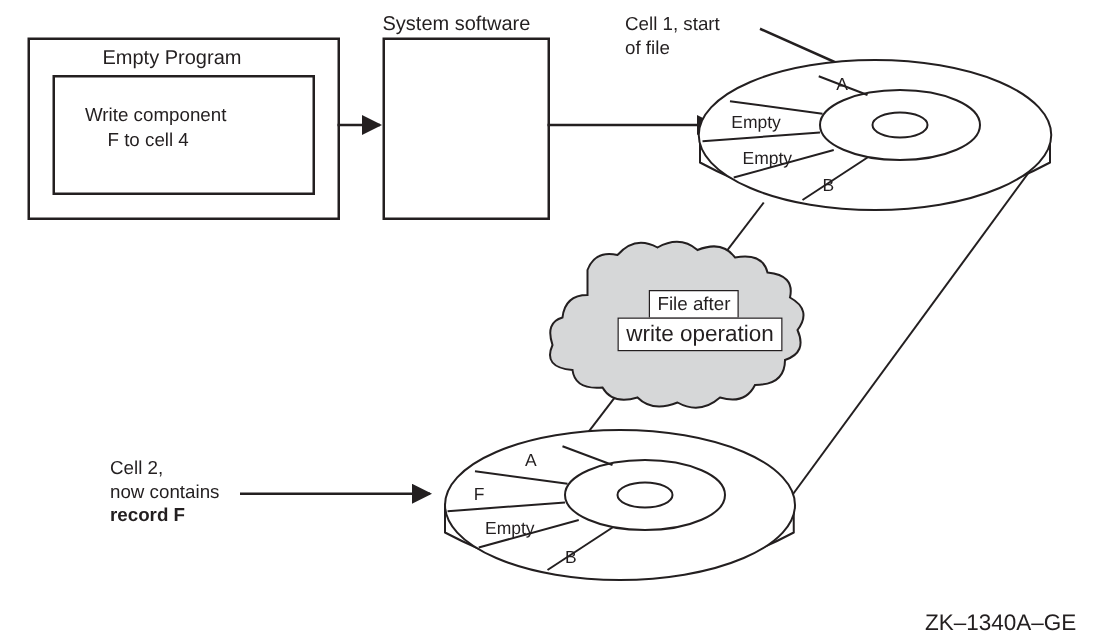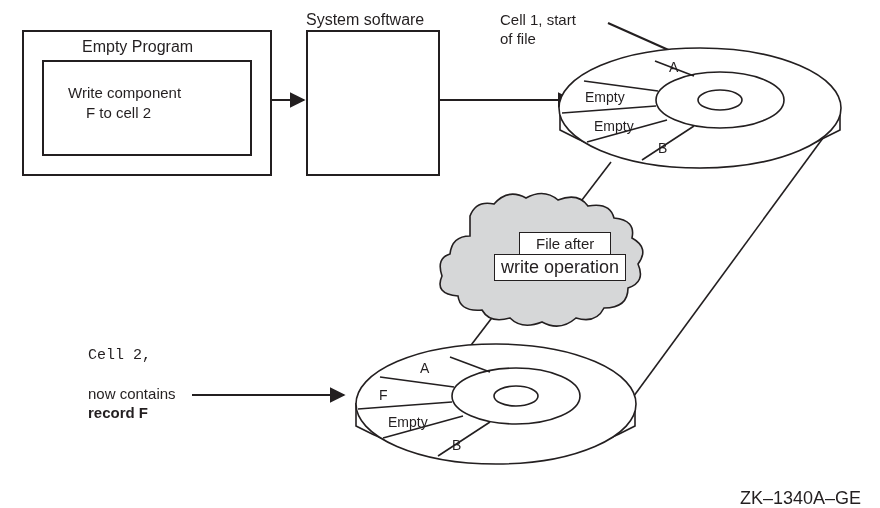--- a/index.html
+++ b/index.html
@@ -37,29 +37,29 @@
   .sys-box {
     left: 306px; top: 30px;
     width: 130px; height: 142px;
     border: 2px solid #231f20;
   }
   .sys-title { left: 306px; top: 11px; font-size: 16px; }
 
   .cell1-label-1 { left: 500px; top: 11px; }
   .cell1-label-2 { left: 500px; top: 30px; }
 
-  .cell2-label-1 { left: 88px; top: 347px; font-family: Liberation Mono, monospace; }
+  .cell2-label-1 { left: 88px; top: 366px; }
   .cell2-label-2 { left: 88px; top: 385px; }
   .cell2-label-3 { left: 88px; top: 404px; font-weight: bold; }
 
   .file-after-1 {
     left: 519px; top: 232px;
     border: 1px solid #231f20;
     background: #fff;
-    padding: 2px 16px;
+    padding: 2px 6px;
     font-size: 15px;
   }
   .file-after-2 {
     left: 494px; top: 254px;
     border: 1px solid #231f20;
     background: #fff;
     padding: 2px 6px;
     font-size: 18px;
   }
 
@@ -156,21 +156,21 @@
     <text class="disk-label" x="379" y="400">F</text>
     <text class="disk-label" x="388" y="427">Empty</text>
     <text class="disk-label" x="452" y="450">B</text>
   </g>
 </svg>
 
 <div class="abs user-program-box"></div>
 <div class="abs user-program-title">Empty Program</div>
 <div class="abs user-program-inner"></div>
 <div class="abs write-comp-1">Write component</div>
-<div class="abs write-comp-2">F to cell 2</div>
+<div class="abs write-comp-2">F to cell 4</div>
 
 <div class="abs sys-title">System software</div>
 <div class="abs sys-box"></div>
 
 <div class="abs cell1-label-1">Cell 1, start</div>
 <div class="abs cell1-label-2">of file</div>
 
 <div class="abs cell2-label-1">Cell 2,</div>
 <div class="abs cell2-label-2">now contains</div>
 <div class="abs cell2-label-3">record F</div>

